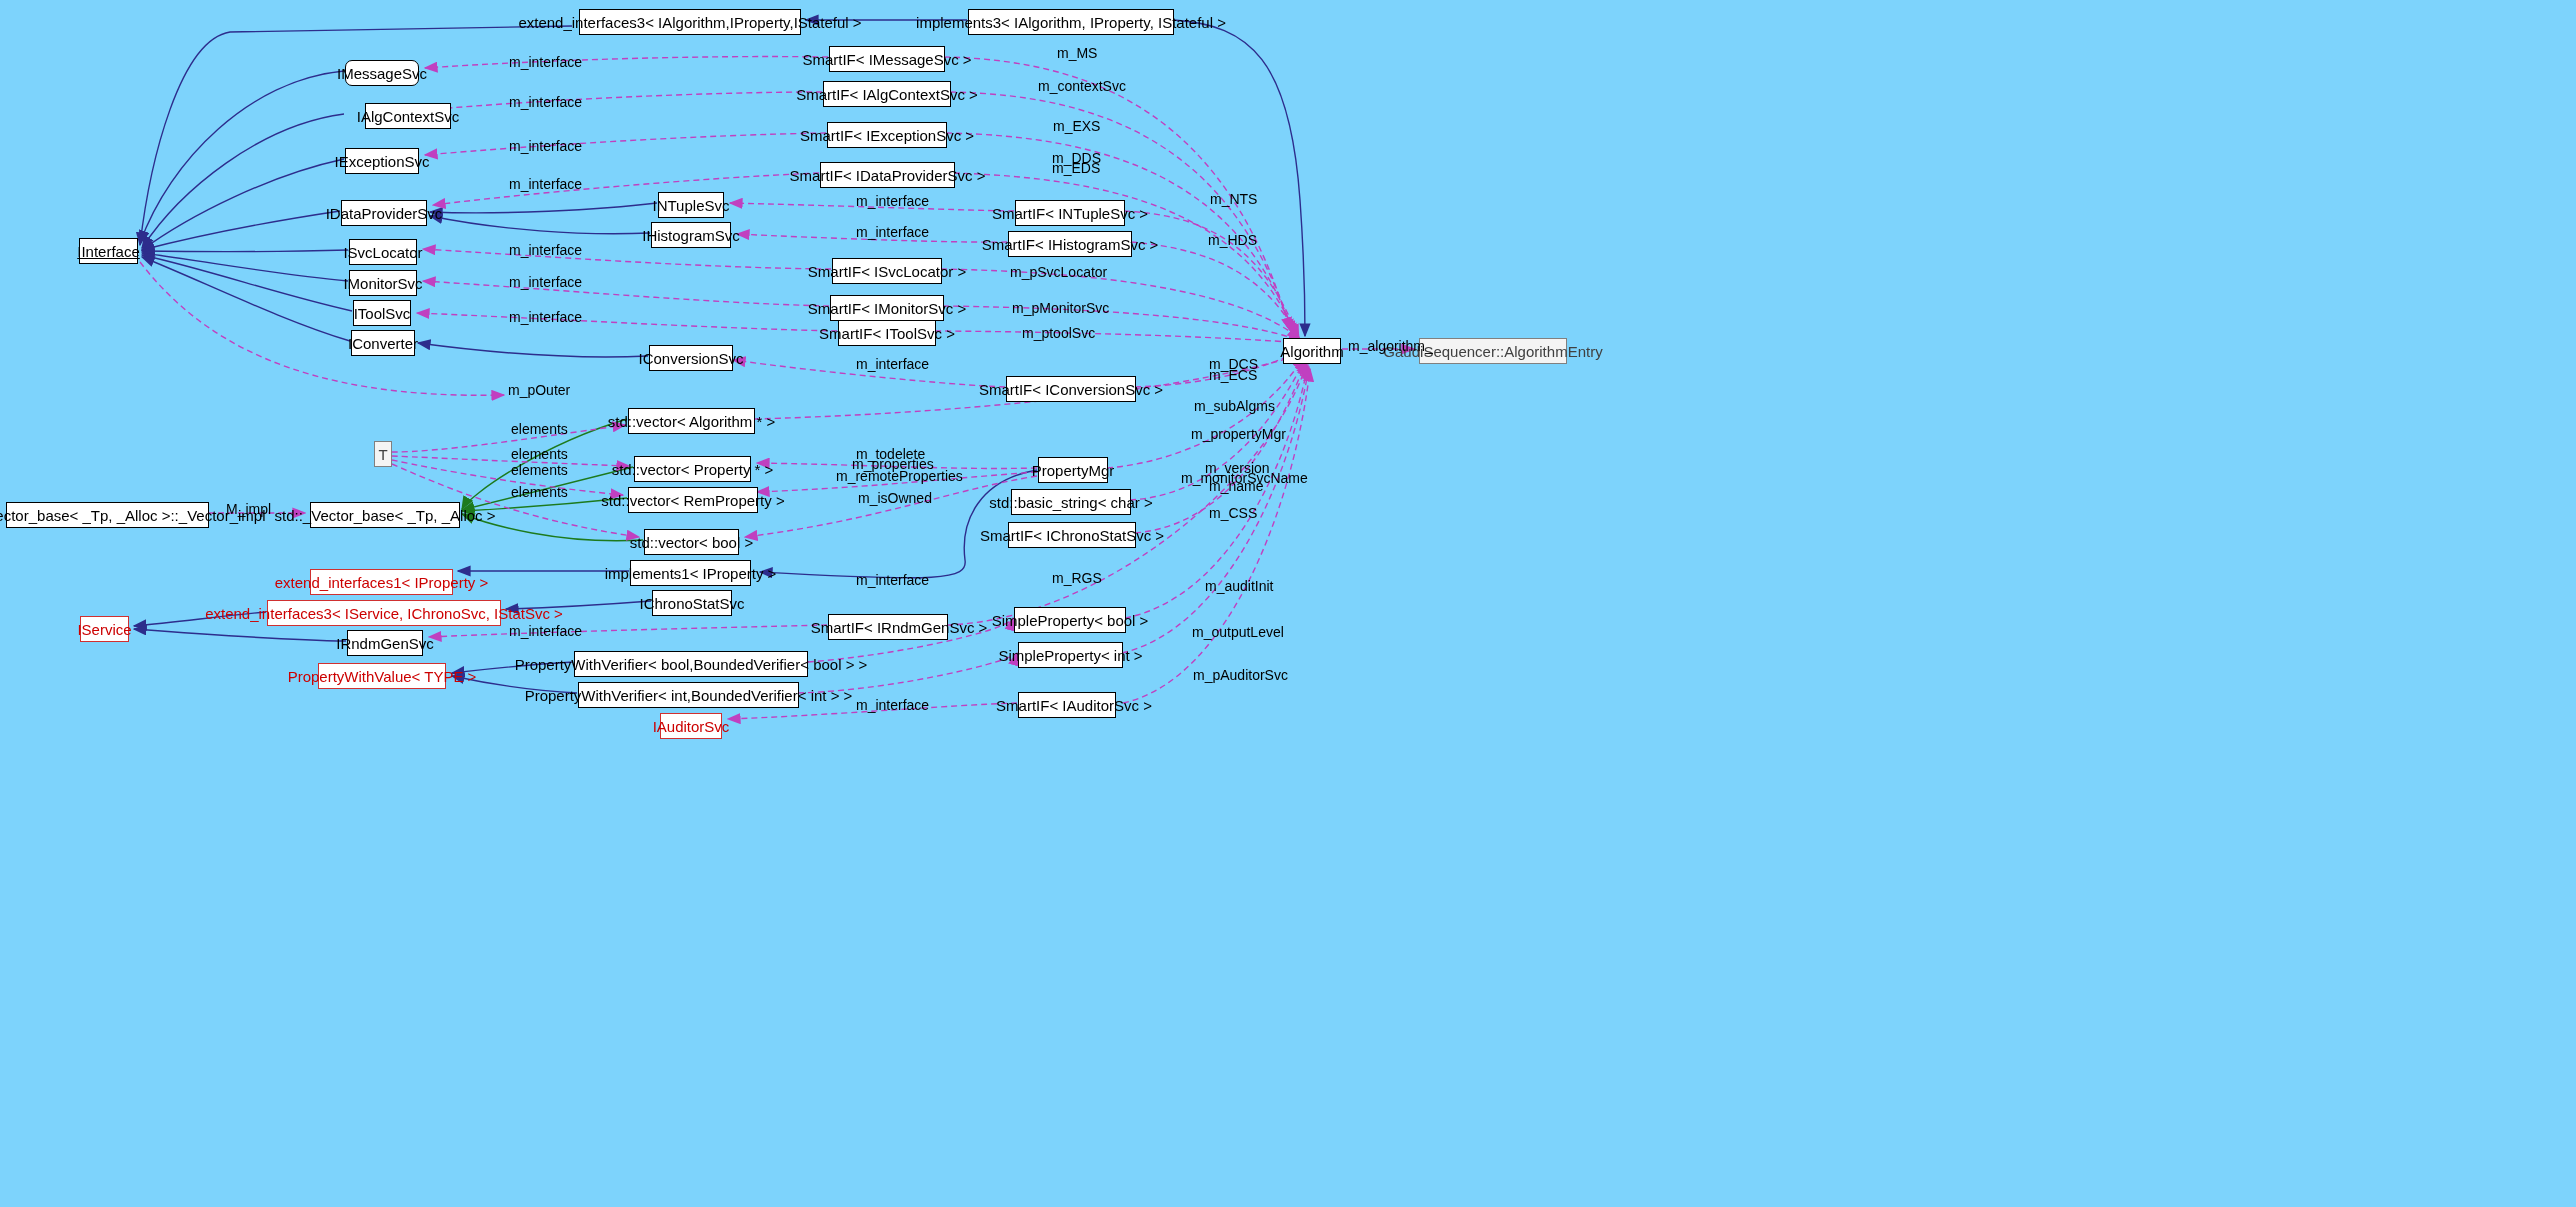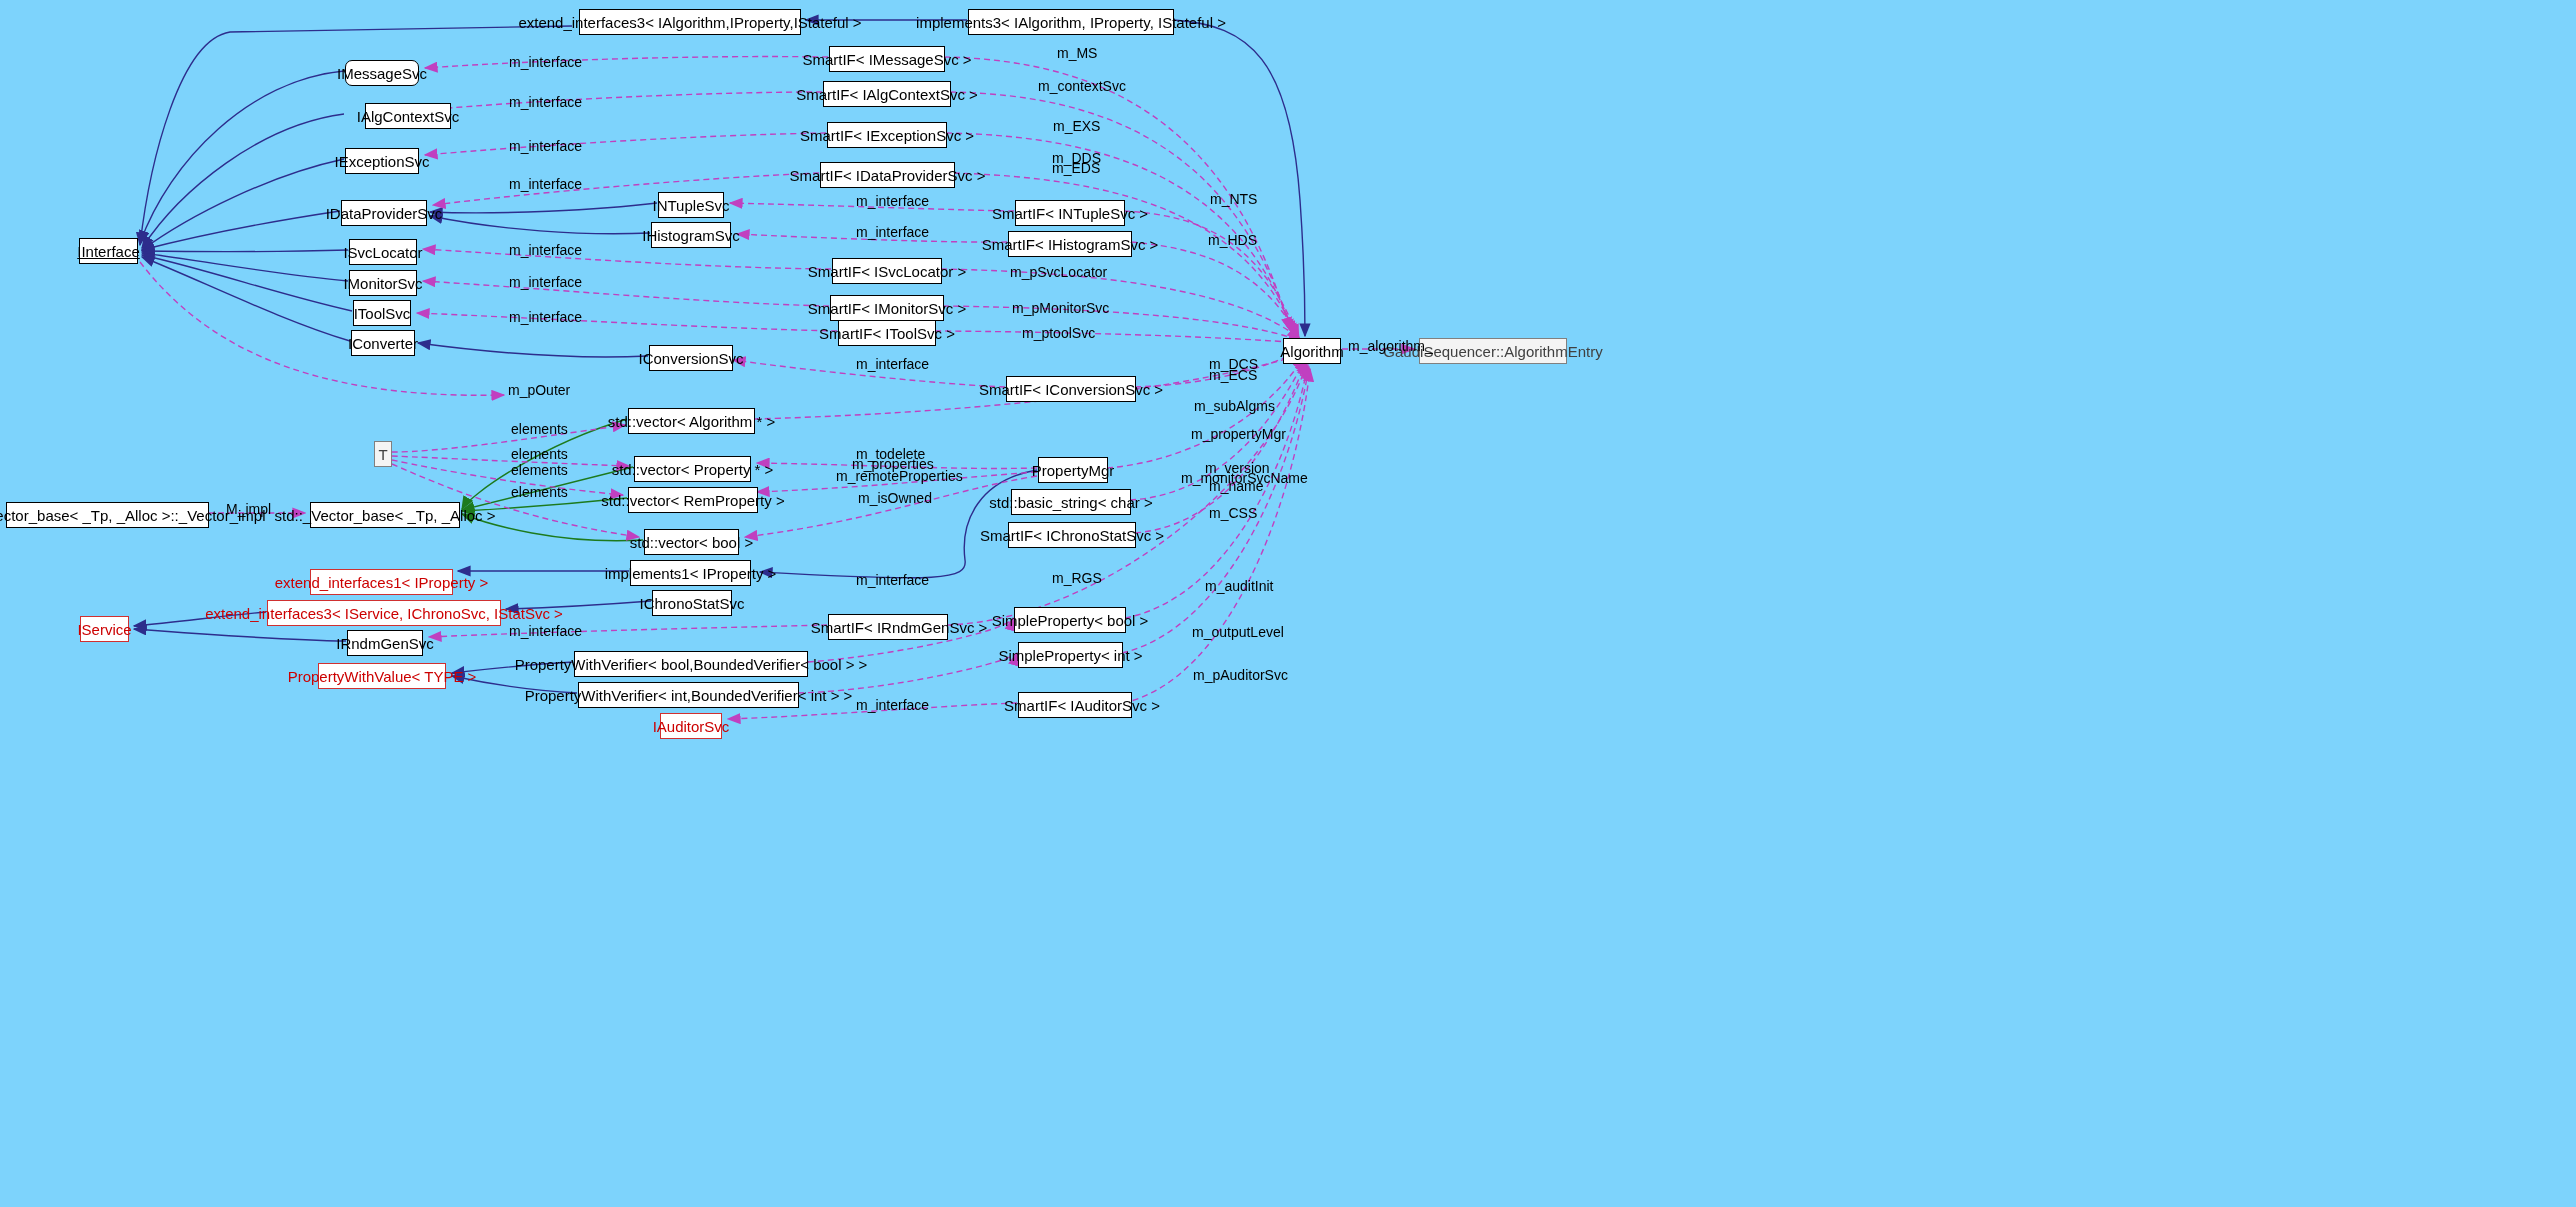--- a/index.html
+++ b/index.html
@@ -200,21 +200,21 @@
     <div class="node" style="left: 652px; top: 590px; width: 80px;">IChronoStatSvc</div>
     <div class="node red" style="left: 267px; top: 600px; width: 234px;">extend_interfaces3&lt; IService, IChronoSvc, IStatSvc &gt;</div>
     <div class="node red" style="left: 80px; top: 616px; width: 49px;">IService</div>
     <div class="node" style="left: 347px; top: 630px; width: 76px;">IRndmGenSvc</div>
     <div class="node" style="left: 828px; top: 614px; width: 120px; padding-left: 28px;">SmartIF&lt; IRndmGenSvc &gt;</div>
     <div class="node" style="left: 1014px; top: 607px; width: 112px;">SimpleProperty&lt; bool &gt;</div>
     <div class="node" style="left: 1018px; top: 642px; width: 105px;">SimpleProperty&lt; int &gt;</div>
     <div class="node red" style="left: 318px; top: 663px; width: 128px;">PropertyWithValue&lt; TYPE &gt;</div>
     <div class="node" style="left: 574px; top: 651px; width: 234px;">PropertyWithVerifier&lt; bool,BoundedVerifier&lt; bool &gt; &gt;</div>
     <div class="node" style="left: 578px; top: 682px; width: 221px;">PropertyWithVerifier&lt; int,BoundedVerifier&lt; int &gt; &gt;</div>
-    <div class="node" style="left: 1018px; top: 692px; width: 114px; padding-left: 20px;">SmartIF&lt; IAuditorSvc &gt;</div>
+    <div class="node" style="left: 1018px; top: 692px; width: 98px; padding-left: 20px;">SmartIF&lt; IAuditorSvc &gt;</div>
     <div class="node red" style="left: 660px; top: 713px; width: 62px;">IAuditorSvc</div>
     <div class="edge-label" style="left: 509px; top: 55px;">m_interface</div>
     <div class="edge-label" style="left: 1057px; top: 46px;">m_MS</div>
     <div class="edge-label" style="left: 509px; top: 95px;">m_interface</div>
     <div class="edge-label" style="left: 1038px; top: 79px;">m_contextSvc</div>
     <div class="edge-label" style="left: 509px; top: 139px;">m_interface</div>
     <div class="edge-label" style="left: 1053px; top: 119px;">m_EXS</div>
     <div class="edge-label" style="left: 509px; top: 177px;">m_interface</div>
     <div class="edge-label" style="left: 1052px; top: 151px;">m_DDS</div>
     <div class="edge-label" style="left: 1052px; top: 161px;">m_EDS</div>

